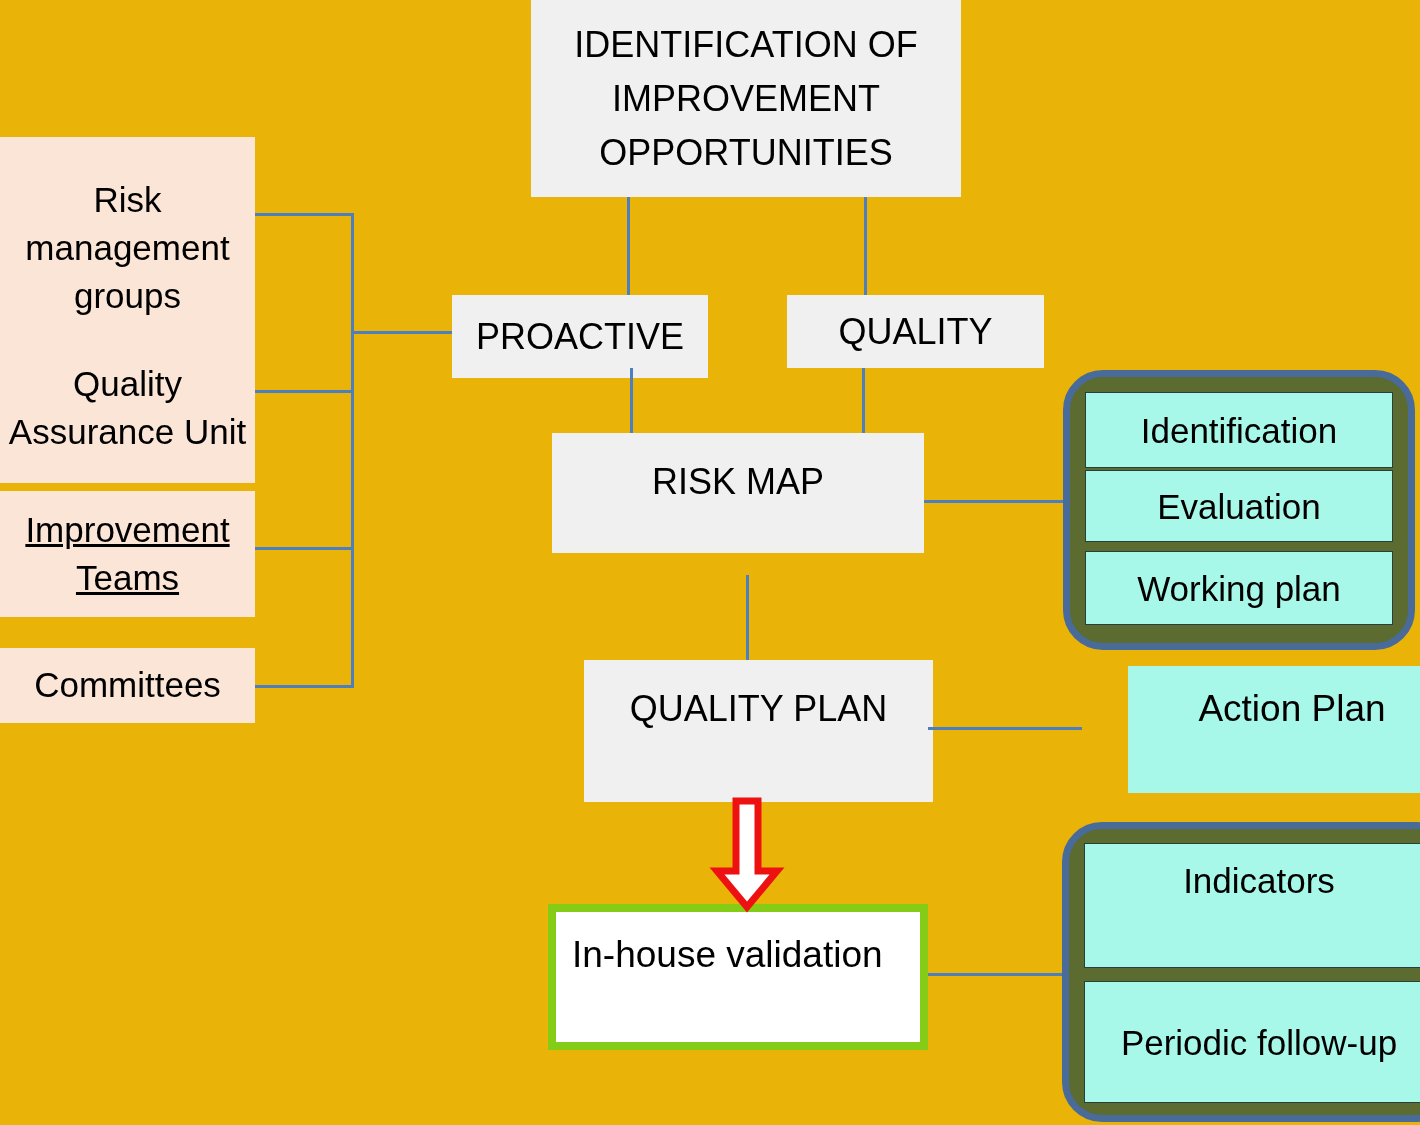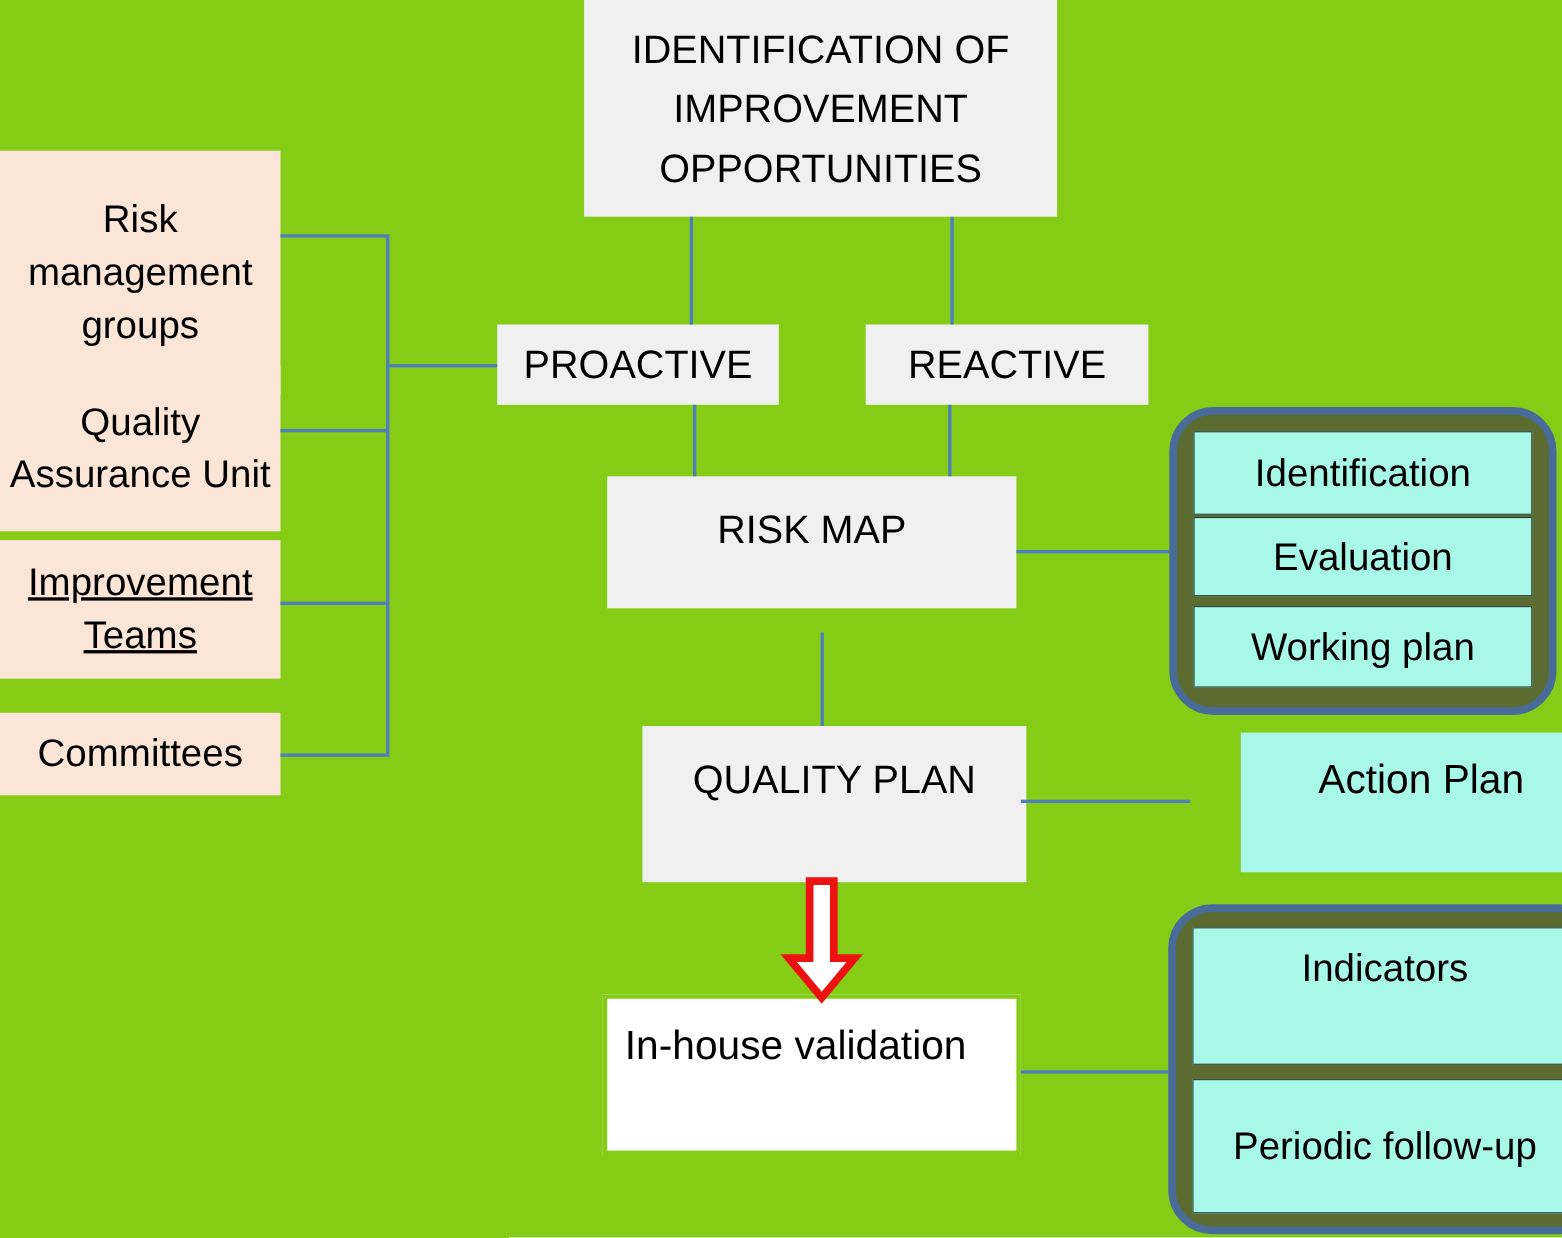--- a/index.html
+++ b/index.html
@@ -1,20 +1,20 @@
 <!DOCTYPE html>
 <html><head>
 <meta charset="utf-8">
 <style>
   html, body { margin: 0; padding: 0; background: #ffffff; }
   #canvas {
     position: relative;
     width: 1420px;
     height: 1125px;
-    background: #84cc16;
+    background: #eab308;
     overflow: hidden;
     font-family: "Liberation Sans", sans-serif;
     color: #000000;
   }
   .node { position: absolute; box-sizing: border-box; text-align: center; }
 
   .gray-box {
     background: #f0f0f1;
     font-size: 36px;
     display: flex; align-items: center; justify-content: center;
@@ -34,21 +34,21 @@
 
   .action-box {
     background: #a8f8ea;
     font-size: 37px;
     padding-top: 22px;
     margin-left: 46px;
   }
 
   .validation-box {
     background: #ffffff;
-    border: 4px solid #84cc16;
+    border: 8px solid #84cc16;
     font-size: 37px;
     text-align: left;
     padding: 22px 0 0 16px;
   }
 
   .panel {
     position: absolute; box-sizing: border-box;
     background: #5c6b2f;
     border: 7px solid #486b9a;
     border-radius: 40px;
@@ -77,22 +77,22 @@
 
 <div id="canvas">
 
   <div class="node gray-box" style="left:531px; top:0; width:430px; height:197px;">IDENTIFICATION OF IMPROVEMENT OPPORTUNITIES</div>
 
   <div class="node peach-box" style="left:0; top:137px; width:255px; height:222px;">Risk management groups</div>
   <div class="node peach-box" style="left:0; top:333px; width:255px; height:150px;">Quality Assurance Unit</div>
   <div class="node peach-box" style="left:0; top:491px; width:255px; height:126px;text-decoration:underline;">Improvement Teams</div>
   <div class="node peach-box" style="left:0; top:648px; width:255px; height:75px;">Committees</div>
 
-  <div class="node gray-box" style="left:452px; top:295px; width:256px; height:73px;">PROACTIVE</div>
-  <div class="node gray-box" style="left:787px; top:295px; width:257px; height:73px;">REACTIVE</div>
+  <div class="node gray-box" style="left:452px; top:295px; width:256px; height:83px;">PROACTIVE</div>
+  <div class="node gray-box" style="left:787px; top:295px; width:257px; height:73px;">QUALITY</div>
 
   <div class="node gray-box top-text" style="left:552px; top:433px; width:372px; height:120px;">RISK MAP</div>
 
   <div class="node gray-box top-text" style="left:544px; top:660px; width:349px; height:142px;margin-left:40px;">QUALITY PLAN</div>
 
   <div class="node action-box" style="left:1082px; top:666px; width:328px; height:127px;">Action Plan</div>
 
   <div class="node validation-box" style="left:548px; top:904px; width:380px; height:146px;">In-house validation</div>
 
   <div class="panel" style="left:1063px; top:370px; width:352px; height:280px; padding:15px 15px 6px 15px;">

